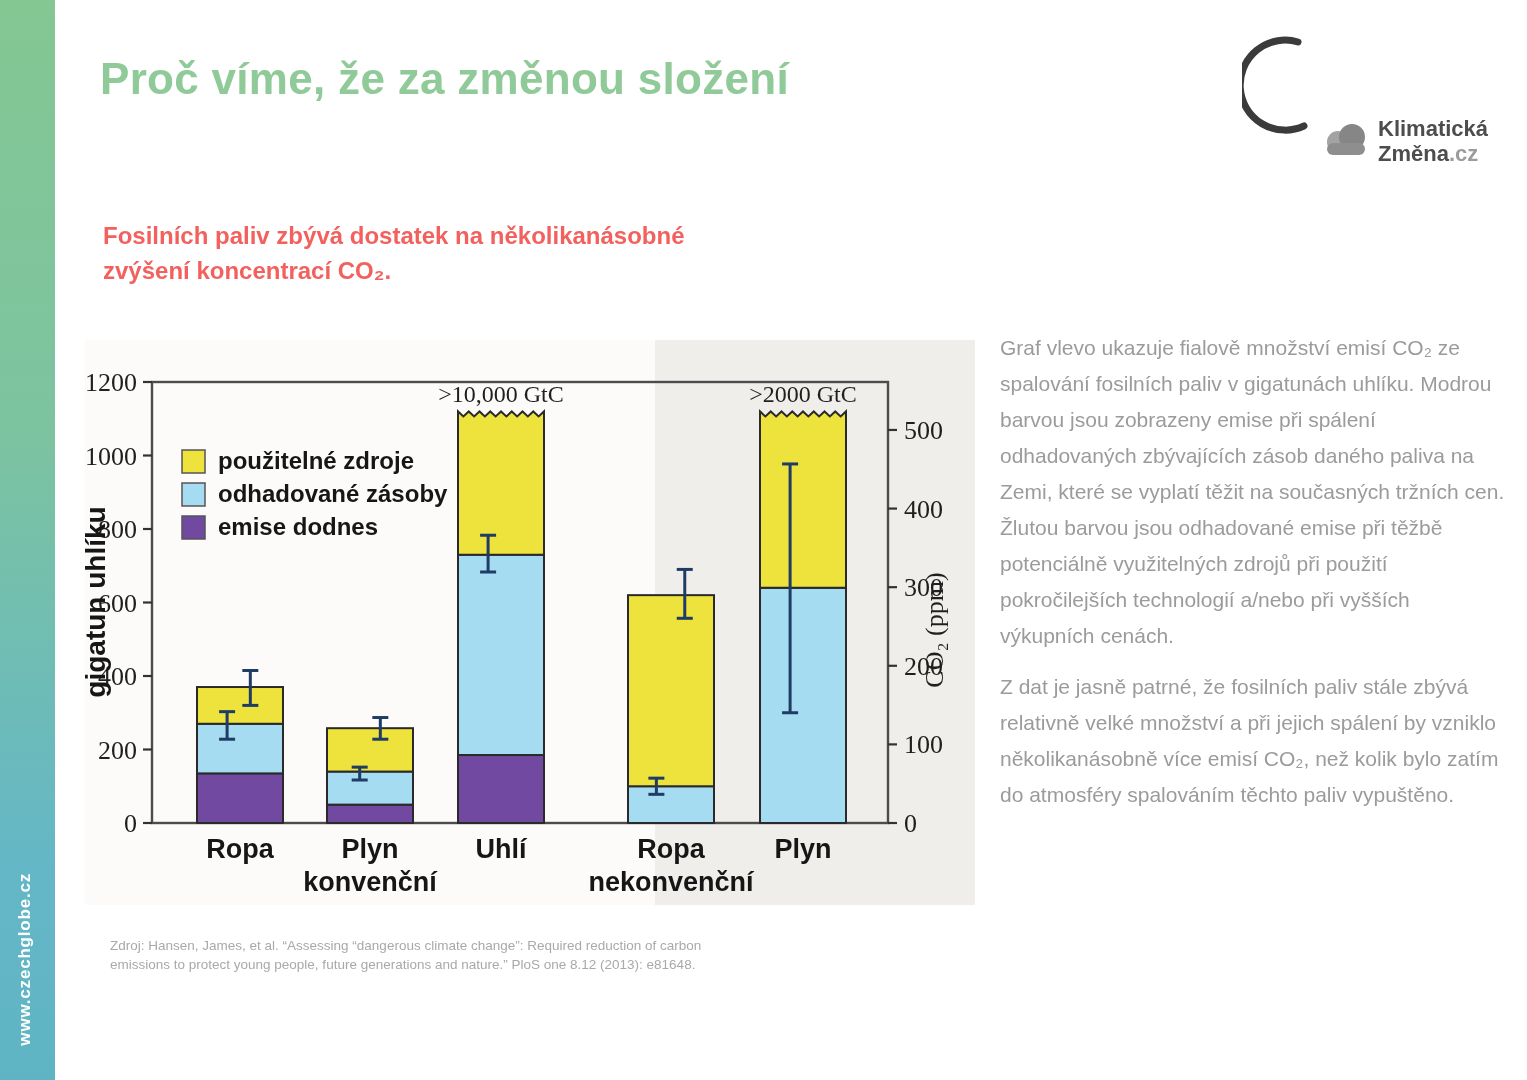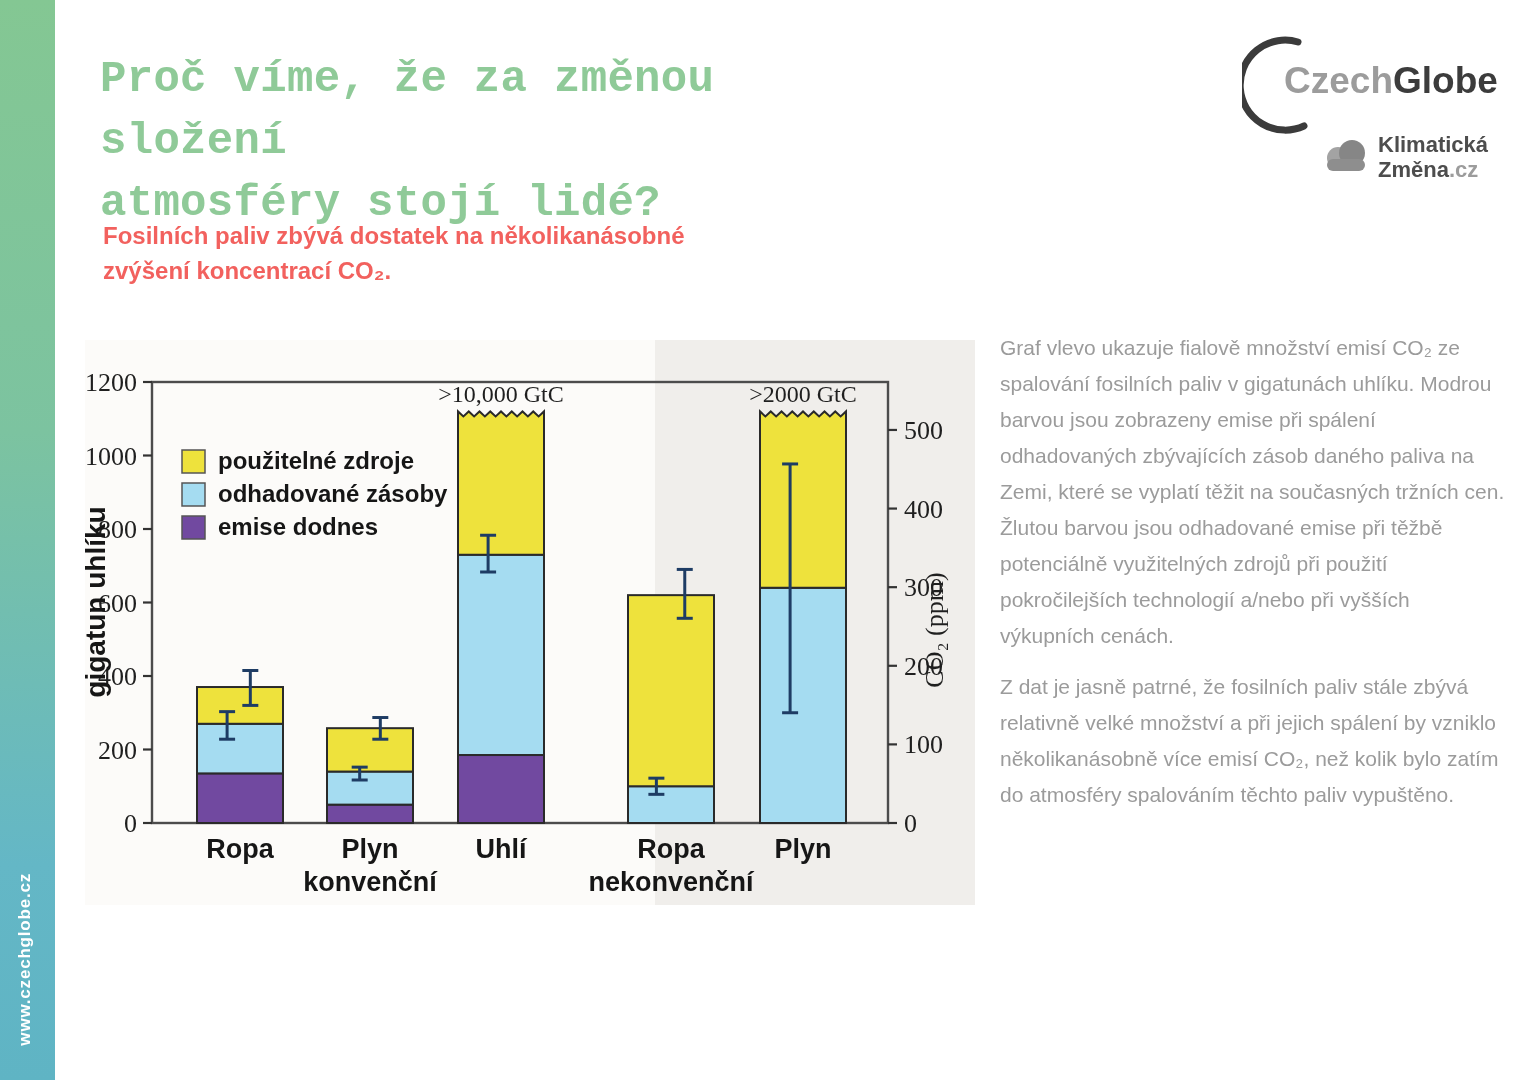--- a/index.html
+++ b/index.html
@@ -5,21 +5,21 @@
   html,body{margin:0;padding:0;background:#ffffff;}
   .page{position:relative;width:1527px;height:1080px;background:#ffffff;overflow:hidden;
         font-family:"Liberation Sans",sans-serif;}
   
   .sidebar{position:absolute;left:0;top:0;width:55px;height:1080px;
            background:linear-gradient(180deg,#84c793 0%,#7cc3a0 40%,#64b7c6 80%,#5fb4c4 100%);}
   .sidebar-url{position:absolute;left:15px;bottom:34px;writing-mode:vertical-rl;transform:rotate(180deg);
                color:#ffffff;font-weight:700;font-size:17px;letter-spacing:0.8px;}
   
   .title{position:absolute;left:100px;top:48px;width:820px;color:#8fca98;font-weight:700;
-         font-size:44px;line-height:62px;letter-spacing:0.3px;font-family:Liberation Mono, monospace;}
+         font-size:44px;line-height:62px;letter-spacing:0.3px;}
   
   .subtitle{position:absolute;left:103px;top:218px;width:640px;color:#f2615e;font-weight:700;
             font-size:24px;line-height:35px;}
   
   .chart-caption{position:absolute;left:103px;top:310px;font-size:22px;color:#4ba6bd;}
   
   .chart-block{position:absolute;left:85px;top:340px;width:890px;height:565px;background:#fcfbf9;}
   .chart-block svg{display:block;}
   
   .serif{font-family:"Liberation Serif","DejaVu Serif",serif;fill:#1f1f1f;}
@@ -30,46 +30,42 @@
   
   .right-col{position:absolute;left:1000px;top:330px;width:505px;color:#9b9b9b;
              font-size:21px;line-height:36px;}
   .right-col p{margin:0 0 15px 0;}
   
   .logo-czechglobe{position:absolute;left:1242px;top:34px;width:270px;height:100px;}
   .logo-czechglobe .arc{position:absolute;left:0;top:0;}
   .logo-czechglobe .wordmark{position:absolute;left:42px;top:26px;font-size:37px;font-weight:700;white-space:nowrap;}
   .logo-czechglobe .gray{color:#9c9c9c;}
   .logo-czechglobe .dark{color:#3c3c3c;}
-  .logo-klimaticka{position:absolute;left:1322px;top:132px;display:flex;align-items:flex-start;justify-content:center;}
+  .logo-klimaticka{position:absolute;left:1322px;top:116px;display:flex;align-items:flex-start;justify-content:center;}
   .logo-klimaticka .cloud{margin-right:8px;margin-top:6px;}
   .logo-klimaticka .kz-text{font-weight:700;font-size:22px;line-height:25px;color:#4d4d4d;white-space:nowrap;}
   .logo-klimaticka .cz{color:#9c9c9c;}
 </style>
 </head>
 <body>
 
 <div class="page">
 
   <div class="sidebar">
     <div class="sidebar-url">www.czechglobe.cz</div>
   </div>
 
   <div class="title">
     <div>Proč víme, že za změnou složení</div>
-    <div>atmosféry stojí lidé?</div>
   </div>
 
   <div class="logo-czechglobe">
     <svg class="arc" width="72" height="100" viewBox="0 0 72 100">
       <path d="M 56 8 A 45 45 0 1 0 62 92" fill="none" stroke="#3b3b3b" stroke-width="7" stroke-linecap="round"></path>
     </svg>
-    <div class="wordmark">
-      <span class="gray">Czech</span><span class="dark">Globe</span>
-    </div>
   </div>
 
   <div class="logo-klimaticka">
     <svg class="cloud" width="48" height="36" viewBox="0 0 48 36">
       <circle cx="16" cy="20" r="11" fill="#a3a3a3"></circle>
       <circle cx="30" cy="15" r="13" fill="#868686"></circle>
       <rect x="5" y="21" width="38" height="12" rx="6" fill="#8e8e8e"></rect>
     </svg>
     <div class="kz-text">
       <div>Klimatická</div>
@@ -163,19 +159,20 @@
         <text x="718" y="518" text-anchor="middle" class="sans-b t27">Plyn</text>
         <rect x="97" y="110" width="23" height="23" fill="#eee23c" stroke="#555" stroke-width="1.5"></rect>
         <text x="133" y="129" class="sans-b t24">použitelné zdroje</text>
         <rect x="97" y="143" width="23" height="23" fill="#a5dcf1" stroke="#555" stroke-width="1.5"></rect>
         <text x="133" y="162" class="sans-b t24">odhadované zásoby</text>
         <rect x="97" y="176" width="23" height="23" fill="#7149a0" stroke="#555" stroke-width="1.5"></rect>
         <text x="133" y="195" class="sans-b t24">emise dodnes</text>
       </svg>
   </div>
 
+  <div class="source">Zdroj: Hansen, James, et al. “Assessing “dangerous climate change”: Required reduction of carbon emissions to protect young people, future generations and nature.” PloS one 8.12 (2013): e81648.</div>
 
   <div class="right-col">
     <p>Graf vlevo ukazuje fialově množství emisí CO₂ ze spalování fosilních paliv v gigatunách uhlíku. Modrou barvou jsou zobrazeny emise při spálení odhadovaných zbývajících zásob daného paliva na Zemi, které se vyplatí těžit na současných tržních cen. Žlutou barvou jsou odhadované emise při těžbě potenciálně využitelných zdrojů při použití pokročilejších technologií a/nebo při vyšších výkupních cenách.</p>
     <p>Z dat je jasně patrné, že fosilních paliv stále zbývá relativně velké množství a při jejich spálení by vzniklo několikanásobně více emisí CO₂, než kolik bylo zatím do atmosféry spalováním těchto paliv vypuštěno.</p>
   </div>
 
 </div>
 
 </body></html>

